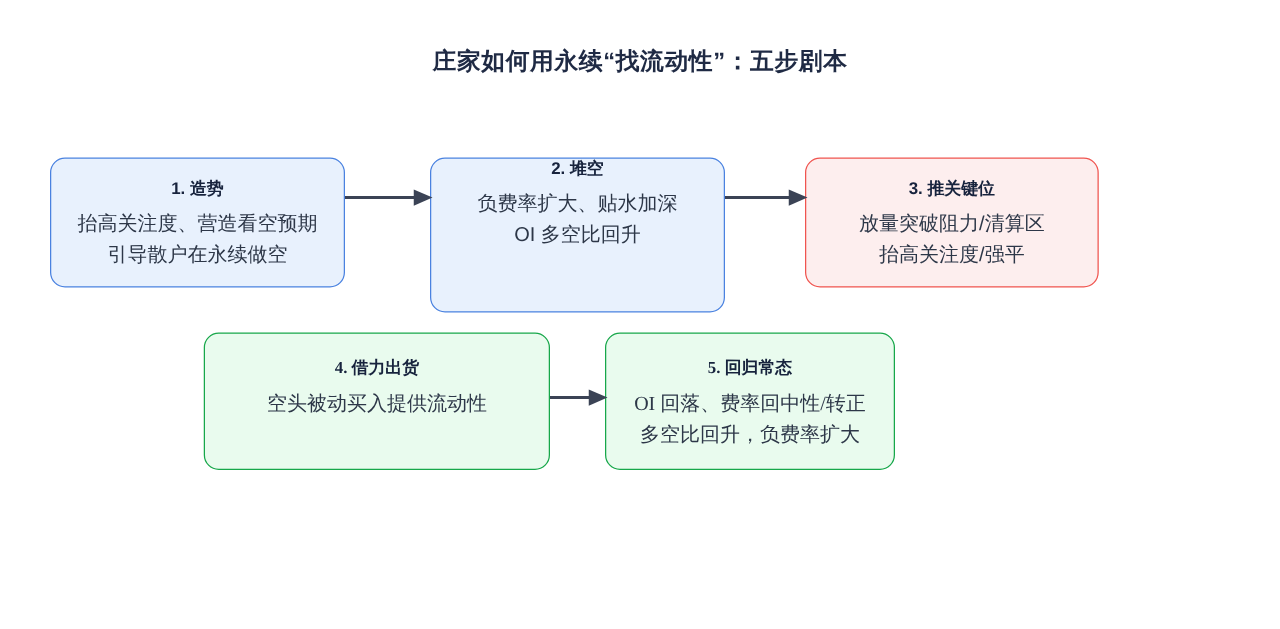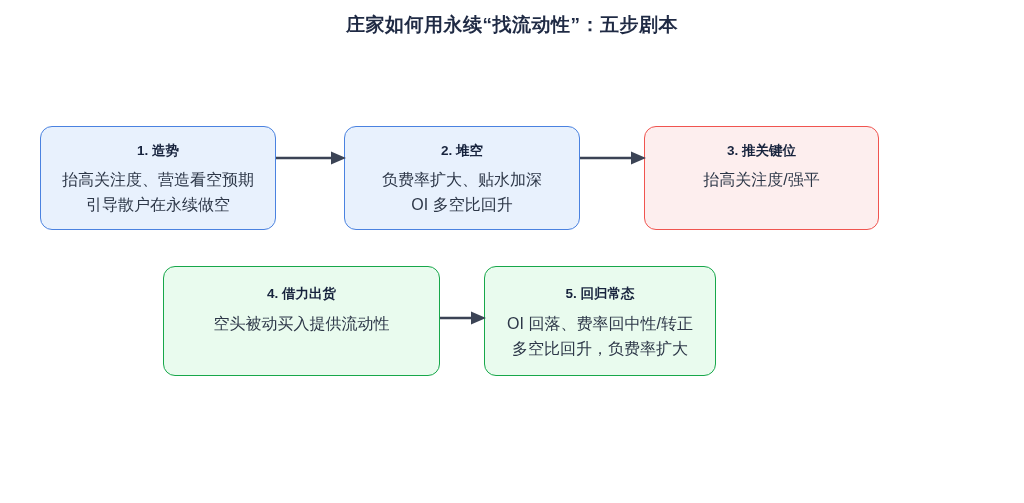--- a/index.html
+++ b/index.html
@@ -16,21 +16,21 @@
   #canvas {
     position: relative;
     width: 1024px;
     height: 503px;
   }
 
   
   #diagram-title {
     position: absolute;
     left: 0;
-    top: 12px;
+    top: 36px;
     width: 1024px;
     text-align: center;
     font-size: 19px;
     font-weight: bold;
     color: #1f2a44;
     letter-spacing: 0.5px;
     white-space: nowrap;
   }
 
   
@@ -67,25 +67,26 @@
     margin-top: 24px;
   }
   .node.red {
     background: #fdeeee;
     border-color: #f0544f;
     margin-top: 24px;
   }
   .node.green {
     background: #e9fbee;
     border-color: #17a74a;
+    font-family: Liberation Serif, serif;
   }
 
   
   #node-1 { left: 40px;  top: 102px; width: 236px; height: 104px; padding-top: 16px; }
-  #node-2 { left: 344px; top: 102px; width: 236px; height: 104px; padding-top: 16px; }
+  #node-2 { left: 344px; top: 102px; width: 236px; height: 124px; }
   #node-3 { left: 644px; top: 102px; width: 235px; height: 104px; padding-top: 16px; }
   #node-4 { left: 163px; top: 266px; width: 277px; height: 110px; padding-top: 19px; }
   #node-5 { left: 484px; top: 266px; width: 232px; height: 110px; padding-top: 19px; }
 
   #node-1 .node-title, #node-2 .node-title, #node-3 .node-title { margin-bottom: 9px; }
   #node-4 .node-title, #node-5 .node-title { margin-bottom: 10px; }
 
   
   .arrow {
     position: absolute;
@@ -110,20 +111,21 @@
   </div>
 
   <div class="node blue" id="node-2">
     <div class="node-title">2. 堆空</div>
     <div class="node-line">负费率扩大、贴水加深</div>
     <div class="node-line">OI 多空比回升</div>
   </div>
 
   <div class="node red" id="node-3">
     <div class="node-title">3. 推关键位</div>
+    <div class="node-line">放量突破阻力/清算区</div>
     <div class="node-line">抬高关注度/强平</div>
   </div>
 
   <div class="node green" id="node-4">
     <div class="node-title">4. 借力出货</div>
     <div class="node-line">空头被动买入提供流动性</div>
   </div>
 
   <div class="node green" id="node-5">
     <div class="node-title">5. 回归常态</div>

